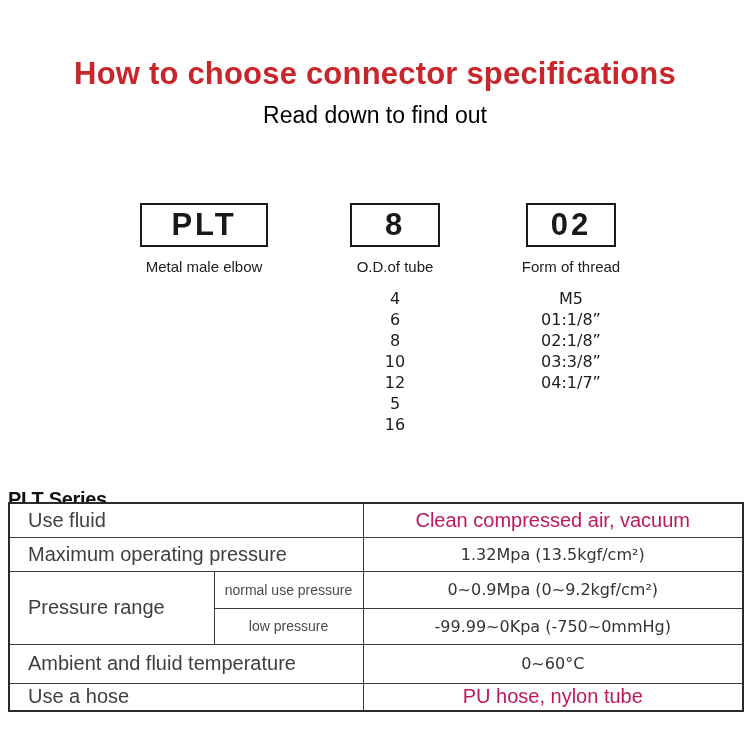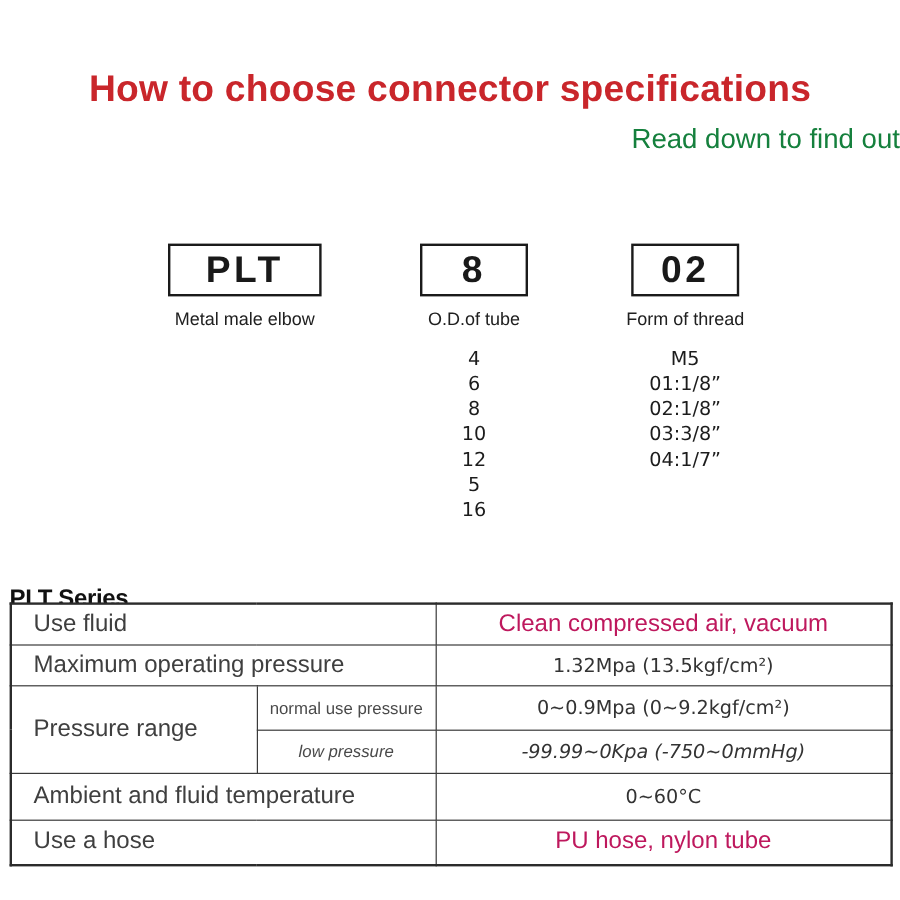--- a/index.html
+++ b/index.html
@@ -13,22 +13,22 @@
   
   .title {
     position:absolute; top:56px; left:0; width:750px;
     text-align:center;
     font-size:31px; font-weight:bold;
     color:#c9262b;
     letter-spacing:0.2px;
   }
   .subtitle {
     position:absolute; top:102px; left:0; width:750px;
-    text-align:right;
-    font-size:23px; color:#15803d;
+    text-align:center;
+    font-size:23px; color:#000000;
   }
   
   .seg { position:absolute; top:203px; width:200px; text-align:center; }
   .seg-1 { left:104px; }
   .seg-2 { left:295px; }
   .seg-3 { left:471px; }
   .code-box {
     margin:0 auto;
     height:44px;
     border:2px solid #1a1a1a;
@@ -84,23 +84,23 @@
     font-size:16px; color:#333333;
     font-family:"DejaVu Sans", sans-serif;
   }
   td.val.big {
     font-size:20px; color:#be185d;
     font-family:"Liberation Sans", sans-serif;
   }
   tr.r1 { height:34px;margin-top:40px; }
   tr.r2 { height:34px; }
   tr.r3 { height:37px; }
-  tr.r4 { height:36px;font-style:italic; }
+  tr.r4 { height:36px; }
   tr.r5 { height:39px; }
-  tr.r6 { height:38px; }
+  tr.r6 { height:28px; }
 </style>
 </head>
 <body>
 
 <div class="title">How to choose connector specifications</div>
 <div class="subtitle">Read down to find out</div>
 
 <div class="seg seg-1">
   <div class="code-box wide">PLT</div>
   <div class="seg-label">Metal male elbow</div>

